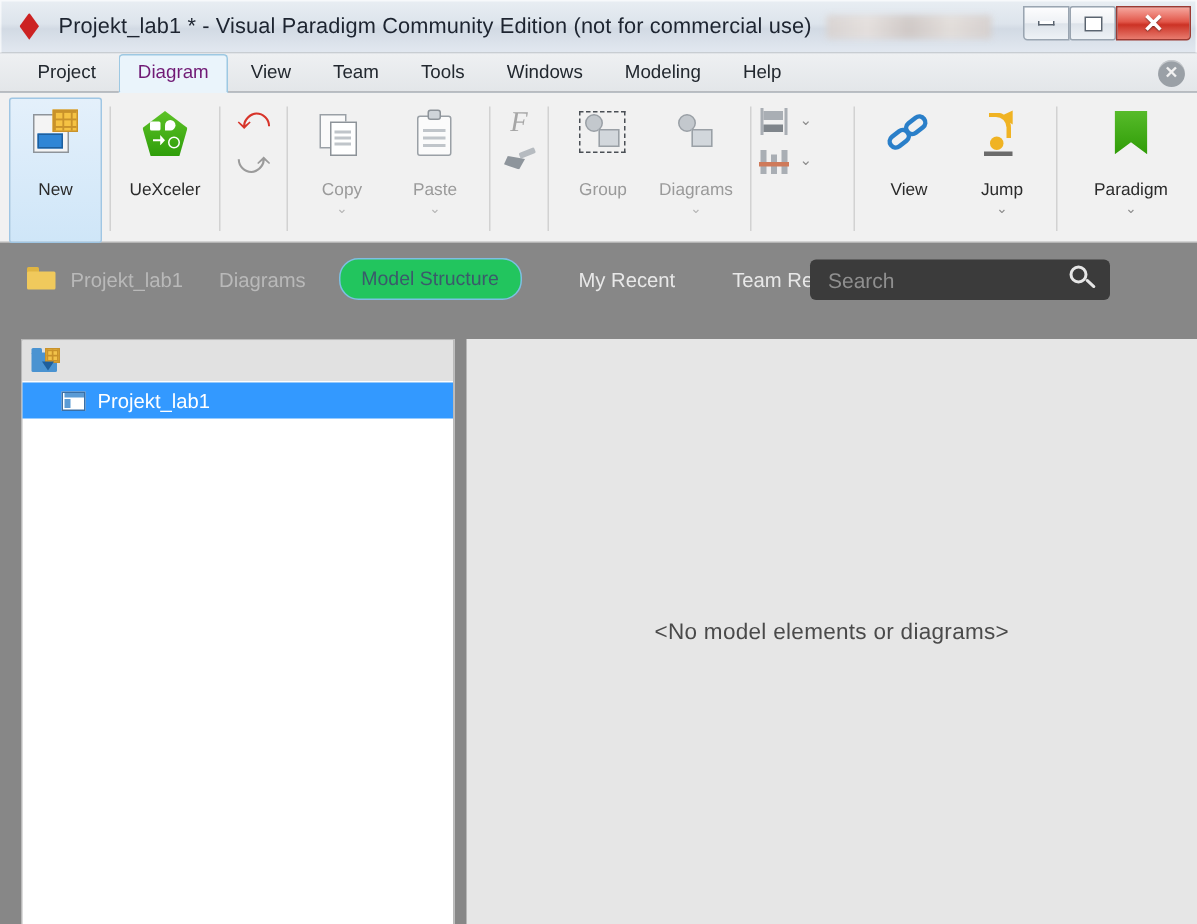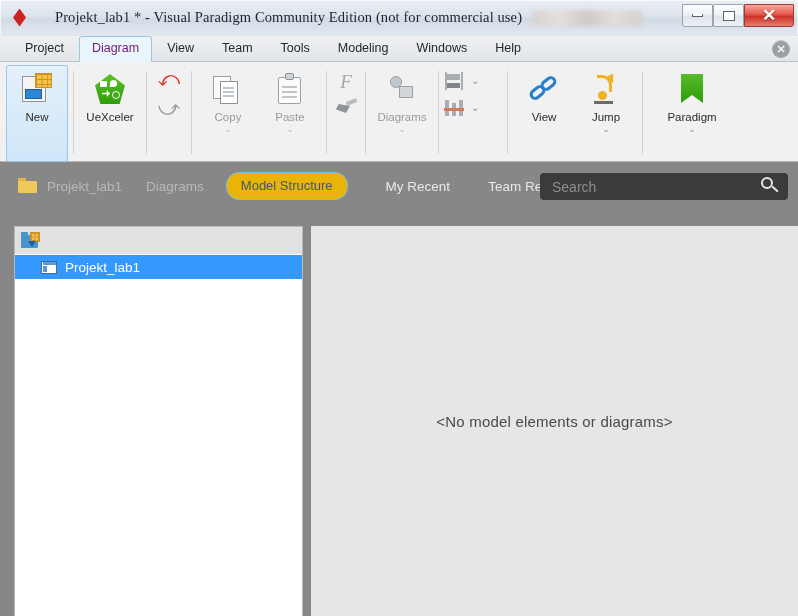--- a/index.html
+++ b/index.html
@@ -28,24 +28,23 @@
     position: relative; flex: 0 0 auto;
   }
   .tb-icon .dia {
     position: absolute; left: 4px; top: 2px;
     width: 13px; height: 18px;
     background: #cc2222;
     clip-path: polygon(50% 0%, 100% 50%, 50% 100%, 0% 50%);
     border-radius: 1px;
   }
   .tb-title {
-    margin-left: 24px;
+    margin-left: 8px;
     font-size: 14.5px; color: #1d2430; letter-spacing: .1px;
     white-space: nowrap;
-    font-family: Liberation Serif, serif;
   }
   .tb-blur {
     margin-left: 10px; width: 110px; height: 16px;
     background: linear-gradient(90deg,#d9d2cf 0%, #e7e0dc 25%, #cfc6c2 50%, #e5ded9 75%, #d6cecb 100%);
     filter: blur(2.2px); opacity: .85;
     border-radius: 2px;
   }
   .wincontrols { position: absolute; right: 0; top: 0; height: 31px; display: flex; }
   .winbtn {
     width: 31px; height: 23px; margin-top: 4px;
@@ -105,21 +104,21 @@
 
   .rbtn {
     width: 62px; display: flex; flex-direction: column;
     align-items: center; justify-content: flex-start;
     padding-top: 6px; border: 1px solid transparent; border-radius: 2px;
   }
   .rbtn.sel {
     background: linear-gradient(to bottom,#e4f0fb 0%, #cfe6f8 100%);
     border: 1px solid #9fc6e4;
   }
-  .rlabel { font-size: 11.5px; color: #2b2b2b; margin-top: 5px; text-align: center; line-height: 13px; }
+  .rlabel { font-size: 11.5px; color: #2b2b2b; margin-top: 15px; text-align: center; line-height: 13px; }
   .rlabel.dim { color: #9a9a9a; }
   .rchev { font-size: 9px; color: #8b8b8b; line-height: 9px; margin-top: 1px; }
   .rchev.dim { color: #b5b5b5; }
   .ricon { width: 34px; height: 34px; position: relative; }
 
   
   .ic-new .pg { position:absolute; left:2px; top:4px; width:24px; height:26px;
       background:#f4f4f4; border:1.5px solid #8e949a; }
   .ic-new .bluebox { position:absolute; left:5px; top:17px; width:17px; height:10px;
       background:#2f86d6; border:1px solid #1d5f9e; }
@@ -214,28 +213,28 @@
   }
   .crumb-folder { width: 20px; height: 16px; margin-left: 18px; position: relative; }
   .crumb-folder .tab{position:absolute;left:0;top:0;width:8px;height:4px;background:#e0b542;border-radius:1px 1px 0 0;}
   .crumb-folder .bd{position:absolute;left:0;top:3px;width:19px;height:12px;background:#f0c95c;border-radius:1px;}
   .crumb {
     font-size: 13.5px; color: #b9b9b9; margin-left: 9px; white-space: nowrap;
   }
   .crumb.second { margin-left: 24px; }
   .pill {
     margin-left: 22px;
-    background: #eab308; color: #3b5a6b;
+    background: #22c55e; color: #3b5a6b;
     border: 1px solid #7dbfe2;
     border-radius: 13px; padding: 5px 14px 6px 14px;
     font-size: 13px; white-space: nowrap;
   }
   .navlink { margin-left: 38px; font-size: 13.5px; color: #e8e8e8; white-space: nowrap; }
   .searchbox {
-    position: absolute; left: 540px; top: 173px; width: 248px; height: 27px;
+    position: absolute; left: 540px; top: 173px; width: 200px; height: 27px;
     background: #3b3b3b; border-radius: 4px;
     display: flex; align-items: center;
   }
   .searchbox .ph { margin-left: 12px; font-size: 14px; color: #8f8f8f; }
   .searchicon { position: absolute; right: 9px; top: 4px; width: 18px; height: 18px; }
   .searchicon .ring{position:absolute;left:0;top:0;width:12px;height:12px;border:2px solid #e6e6e6;border-radius:50%;}
   .searchicon .hdl{position:absolute;left:10px;top:11px;width:8px;height:2px;background:#e6e6e6;transform:rotate(42deg);border-radius:1px;}
 
   
   .workspace { position: absolute; left: 0; top: 210px; width: 798px; height: 406px; background: #878787; }
@@ -298,22 +297,22 @@
     </div>
   </div>
 
   <div class="menubar">
     <div class="menu-items">
       <div class="menu-item">Project</div>
       <div class="menu-item active">Diagram</div>
       <div class="menu-item">View</div>
       <div class="menu-item">Team</div>
       <div class="menu-item">Tools</div>
+      <div class="menu-item">Windows</div>
       <div class="menu-item">Modeling</div>
-      <div class="menu-item">Windows</div>
       <div class="menu-item">Help</div>
     </div>
     <div class="menu-close">
       <span>✕</span>
     </div>
   </div>
 
   <div class="ribbon">
     <div class="ribbon-inner">
 
@@ -380,20 +379,28 @@
       <div class="rgroup fbrush">
         <div class="f-ital">F</div>
         <div class="brush">
             <div class="h"></div>
             <div class="b"></div>
           </div>
       </div>
       <div class="rsep"></div>
 
       <div class="rgroup">
+        <div class="rbtn">
+          <div class="ricon ic-grp">
+            <div class="dash"></div>
+              <div class="cir"></div>
+              <div class="sqr"></div>
+          </div>
+          <div class="rlabel dim">Group</div>
+        </div>
         <div class="rbtn">
           <div class="ricon ic-grp">
             <div class="cir"></div>
               <div class="sqr"></div>
           </div>
           <div class="rlabel dim">Diagrams</div>
           <div class="rchev dim">⌄</div>
         </div>
       </div>
       <div class="rsep"></div>

